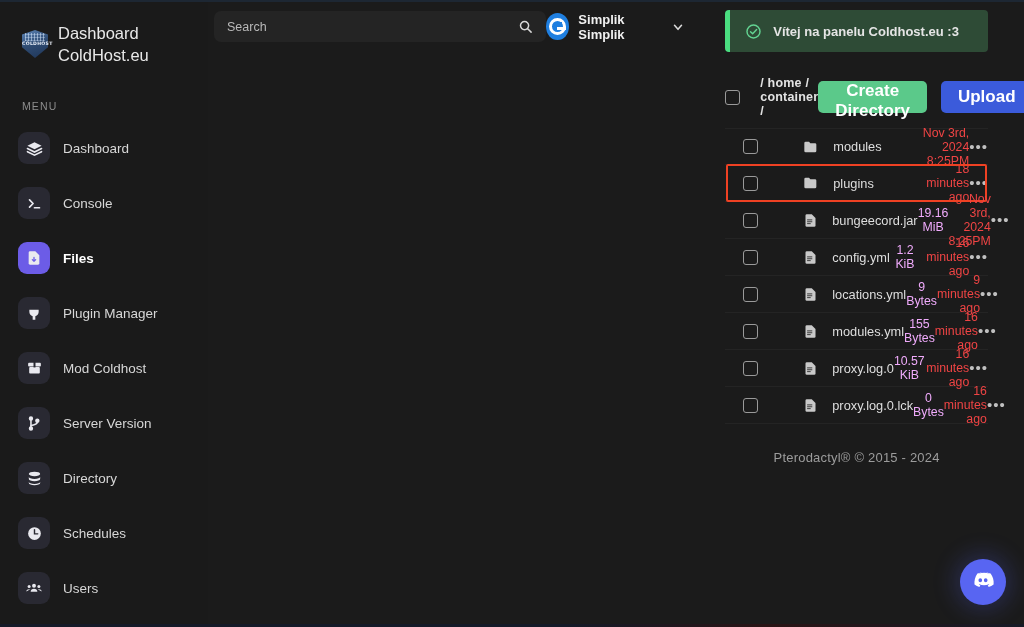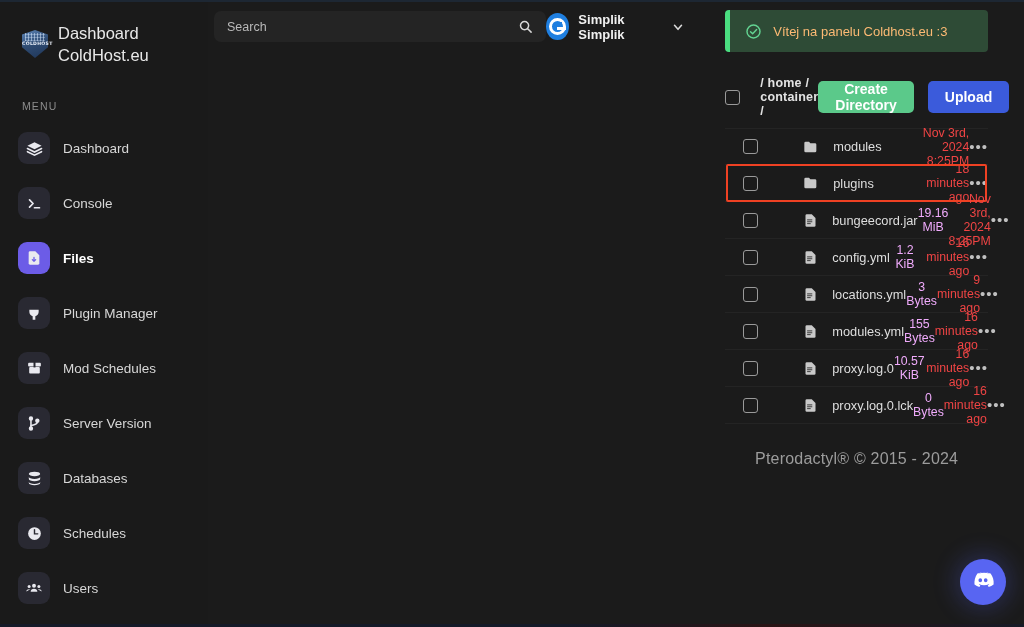--- a/index.html
+++ b/index.html
@@ -152,42 +152,42 @@
   .banner {
     margin: 10px 0 0 0;
     height: 42px;
     background: #2e4b36;
     border-left: 5px solid #4ade80;
     border-radius: 4px;
     display: flex; align-items: center; gap: 11px;
     padding-left: 15px;
   }
   .banner-icon { color: #63d492; display: flex; }
-  .banner-text { color: #fdba74; font-size: 13px; font-weight: 400; }
+  .banner-text { color: #e5e5e5; font-size: 13px; font-weight: 700; }
 
   .toolbar {
     margin-top: 28px;
     display: flex; align-items: center;
     height: 34px;
   }
   .cb {
     width: 15px; height: 15px; flex: 0 0 15px;
     border: 1.6px solid #9a9a9a; border-radius: 3px;
     background: transparent; cursor: pointer;
   }
   .breadcrumb {
     margin-left: 20px;
     font-size: 12.5px; color: #e3e3e3; font-weight: 700;
     letter-spacing: .2px;
   }
   .btns { margin-left: auto; display: flex; gap: 14px; }
   .btn {
     border: 0; border-radius: 5px;
     height: 32px; padding: 0 17px;
-    font-size: 14px; font-weight: 700; color: #fff;
+    font-size: 17px; font-weight: 700; color: #fff;
     font-family: "Liberation Sans", sans-serif;
     cursor: pointer;
   }
   .btn-green { background: #5bc98a; }
   .btn-blue  { background: #3b5bdb; }
 
   .filelist { margin-top: 14px; }
   .frow {
     position: relative;
     height: 37px;
@@ -218,21 +218,21 @@
   }
   .fmore {
     width: 56px; text-align: center;
     font-size: 15px; color: #c0c0c0; letter-spacing: 1px;
     cursor: pointer; line-height: 10px;
   }
 
   .footer {
     margin-top: 26px;
     text-align: center;
-    font-size: 16px; color: #9c9c9c;
+    font-size: 13px; color: #9c9c9c;
     letter-spacing: .2px;
   }
 
   .discord {
     position: absolute; right: 18px; bottom: 22px;
     width: 46px; height: 46px; border-radius: 50%;
     background: #5865f2;
     display: flex; align-items: center; justify-content: center;
     box-shadow: 0 0 22px 6px rgba(88,101,242,.22);
     cursor: pointer; z-index: 40;
@@ -303,21 +303,21 @@
     </div>
 
     <div class="nav-item">
       <span class="nav-icon">
         <svg width="17" height="17" viewBox="0 0 24 24" fill="currentColor">
           <rect x="3" y="4" width="18" height="5" rx="1.3"></rect>
             <rect x="4.5" y="10" width="15" height="9" rx="1.3"></rect>
           <rect x="10.6" y="2.5" width="2.8" height="8" fill="#292932"></rect>
         </svg>
       </span>
-      <span class="nav-text">Mod Schedules</span>
+      <span class="nav-text">Mod Coldhost</span>
     </div>
 
     <div class="nav-item">
       <span class="nav-icon">
         <svg width="17" height="17" viewBox="0 0 24 24" fill="none" stroke="currentColor" stroke-width="2.2" stroke-linecap="round">
           <line x1="7" y1="5" x2="7" y2="19"></line>
             <circle cx="7" cy="5" r="2" fill="currentColor"></circle>
             <circle cx="7" cy="19" r="2" fill="currentColor"></circle>
           <circle cx="16" cy="8" r="2" fill="currentColor"></circle>
             <path d="M16 10c0 4-4 3.5-9 5"></path>
@@ -327,21 +327,21 @@
     </div>
 
     <div class="nav-item">
       <span class="nav-icon">
         <svg width="17" height="17" viewBox="0 0 24 24" fill="currentColor">
           <ellipse cx="12" cy="5.5" rx="8" ry="3.2"></ellipse>
           <path d="M4 9.5c0 1.8 3.6 3.2 8 3.2s8-1.4 8-3.2v3.2c0 1.8-3.6 3.2-8 3.2s-8-1.4-8-3.2V9.5z"></path>
           <path d="M4 16.5c0 1.8 3.6 3.2 8 3.2s8-1.4 8-3.2v2c0 1.8-3.6 3.2-8 3.2s-8-1.4-8-3.2v-2z"></path>
         </svg>
       </span>
-      <span class="nav-text">Databases</span>
+      <span class="nav-text">Directory</span>
     </div>
 
     <div class="nav-item">
       <span class="nav-icon">
         <svg width="17" height="17" viewBox="0 0 24 24" fill="currentColor">
           <circle cx="12" cy="12" r="9"></circle>
             <path d="M12 6.5v6h4.6" stroke="#292932" stroke-width="2" fill="none" stroke-linecap="round"></path>
         </svg>
       </span>
       <span class="nav-text">Schedules</span>
@@ -472,21 +472,21 @@
 
         <div class="frow">
           <span class="cb"></span>
           <span class="fticon">
             <svg width="15" height="15" viewBox="0 0 24 24" fill="currentColor">
                 <path d="M14 2H6a2 2 0 0 0-2 2v16a2 2 0 0 0 2 2h12a2 2 0 0 0 2-2V8l-6-6z"></path>
                 <path d="M7.2 11h7M7.2 14h7M7.2 17h4.5" stroke="#1b1b1b" stroke-width="1.3" stroke-linecap="round"></path>
               </svg>
           </span>
           <span class="fname">locations.yml</span>
-          <span class="fsize">3 Bytes</span>
+          <span class="fsize">9 Bytes</span>
           <span class="fdate">9 minutes ago</span>
           <span class="fmore">•••</span>
         </div>
 
         <div class="frow">
           <span class="cb"></span>
           <span class="fticon">
             <svg width="15" height="15" viewBox="0 0 24 24" fill="currentColor">
                 <path d="M14 2H6a2 2 0 0 0-2 2v16a2 2 0 0 0 2 2h12a2 2 0 0 0 2-2V8l-6-6z"></path>
                 <path d="M7.2 11h7M7.2 14h7M7.2 17h4.5" stroke="#1b1b1b" stroke-width="1.3" stroke-linecap="round"></path>

